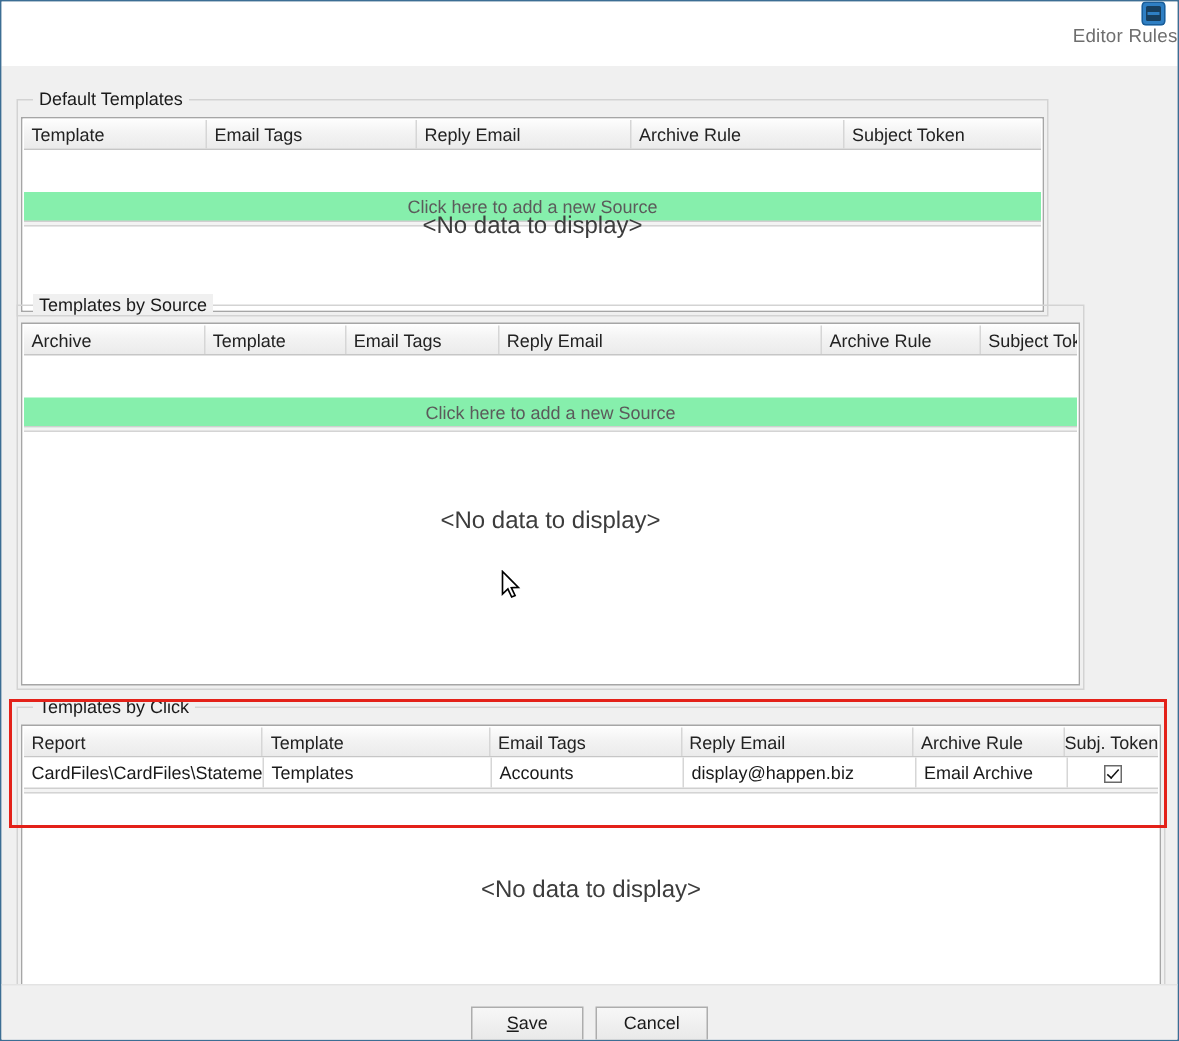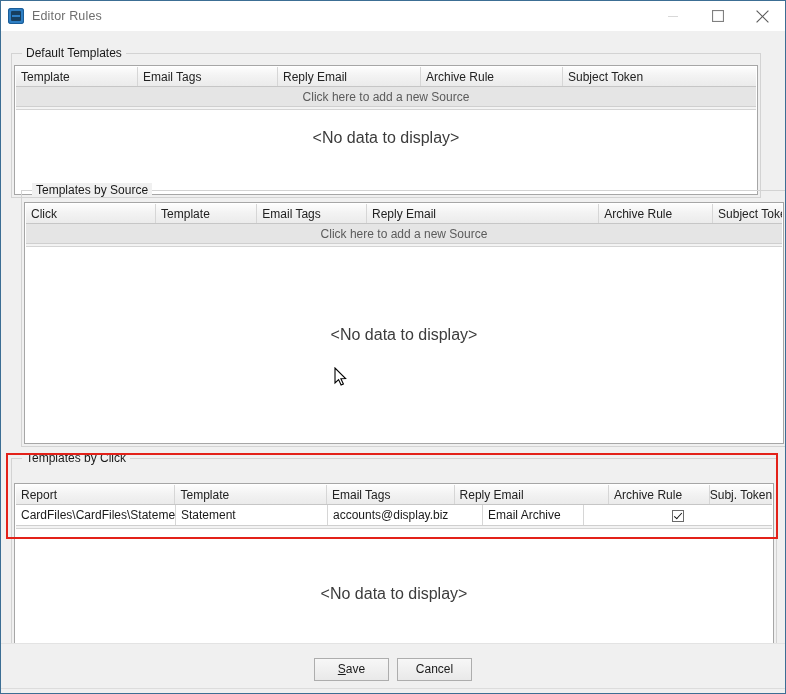--- a/index.html
+++ b/index.html
@@ -18,25 +18,26 @@
     height: 694px;
     box-sizing: border-box;
     border: 1px solid #3c6e94;
     background: #f0f0f0;
     overflow: hidden;
   }
 
   
   #titlebar {
     position: relative;
-    height: 30px;
-    background: #ffffff;
-    display: flex;
-    align-items: center;
-    box-sizing: border-box;
+    height: 43px;
+    background: #ffffff;
+    display: flex;
+    align-items: flex-end;
+    box-sizing: border-box;
+    flex-direction: column;
   }
   #app-icon {
     width: 16px;
     height: 16px;
     margin-left: 7px;
     margin-right: 8px;
     border-radius: 3px;
     background: #2e7fc4;
     position: relative;
     flex: 0 0 auto;
@@ -136,22 +137,23 @@
   .grid-head .cell.center { text-align: right; padding-left: 0; }
 
   .newrow {
     display: flex;
     height: 20px;
     align-items: center;
     justify-content: center;
     font-size: 12px;
     color: #5b5b5b;
     border-bottom: 1px solid #cfcfcf;
-    background: #e5e5e5;
-    box-sizing: border-box;
+    background: #86efac;
+    box-sizing: border-box;
+    margin-top: 28px;
   }
   .rowsep {
     height: 3px;
     background: #f3f3f3;
     border-bottom: 1px solid #d4d4d4;
     box-sizing: border-box;
   }
   .data-row {
     display: flex;
     height: 21px;
@@ -281,77 +283,78 @@
     <div class="win-btn">
       <svg width="13" height="13" viewBox="0 0 13 13">
         <line x1="0.6" y1="0.6" x2="12.4" y2="12.4" stroke="#5a5a5a" stroke-width="1.1"></line>
         <line x1="12.4" y1="0.6" x2="0.6" y2="12.4" stroke="#5a5a5a" stroke-width="1.1"></line>
       </svg>
     </div>
   </div>
 
   <div id="client">
 
-    <div class="groupbox" style="left:10px; top:22px; width:750px; height:145px;">
+    <div class="groupbox" style="left:10px; top:22px; width:688px; height:145px;">
       <span class="gb-title">Default Templates</span>
 
       <div class="grid" style="top:11px; height:130px;">
         <div class="grid-inner">
           <div class="grid-head">
             <div class="cell" style="width:122px">Template</div>
             <div class="cell" style="width:140px">Email Tags</div>
             <div class="cell" style="width:143px">Reply Email</div>
             <div class="cell" style="width:142px">Archive Rule</div>
             <div class="cell" style="flex:1 1 auto">Subject Token</div>
           </div>
           <div class="newrow">Click here to add a new Source</div>
           <div class="rowsep"></div>
           <div class="nodata" style="top:63px">&lt;No data to display&gt;</div>
         </div>
       </div>
     </div>
 
-    <div class="groupbox" style="left:20px; top:159px; width:766px; height:257px;">
+    <div class="groupbox" style="left:10px; top:159px; width:712px; height:257px;">
       <span class="gb-title">Templates by Source</span>
 
       <div class="grid" style="top:11px; height:242px;">
         <div class="grid-inner">
           <div class="grid-head">
-            <div class="cell" style="width:152px">Click</div>
+            <div class="cell" style="width:152px">Archive</div>
             <div class="cell" style="width:118px">Template</div>
             <div class="cell" style="width:128px">Email Tags</div>
             <div class="cell" style="width:272px">Reply Email</div>
             <div class="cell" style="width:133px">Archive Rule</div>
             <div class="cell" style="flex:1 1 auto">Subject Token</div>
           </div>
           <div class="newrow">Click here to add a new Source</div>
           <div class="rowsep"></div>
           <div class="nodata" style="top:123px">&lt;No data to display&gt;</div>
         </div>
       </div>
     </div>
 
     <div class="groupbox" style="left:10px; top:427px; width:766px; height:198px;">
       <span class="gb-title">Templates by Click</span>
 
-      <div class="grid" style="top:24px; height:183px;">
+      <div class="grid" style="top:11px; height:183px;">
         <div class="grid-inner">
           <div class="grid-head">
             <div class="cell" style="width:160px">Report</div>
             <div class="cell" style="width:152px">Template</div>
             <div class="cell" style="width:128px">Email Tags</div>
             <div class="cell" style="width:155px">Reply Email</div>
             <div class="cell" style="width:101px">Archive Rule</div>
             <div class="cell center" style="flex:1 1 auto">Subj. Token</div>
           </div>
 
           <div class="data-row">
             <div class="cell" style="width:160px">CardFiles\CardFiles\Statement</div>
-            <div class="cell" style="width:152px">Statement</div>
-            <div class="cell" style="width:155px">accounts@display.biz</div>
+            <div class="cell" style="width:152px">Templates</div>
+            <div class="cell" style="width:128px">Accounts</div>
+            <div class="cell" style="width:155px">display@happen.biz</div>
             <div class="cell" style="width:101px">Email Archive</div>
             <div class="cell center" style="flex:1 1 auto">
               <span class="chk"></span>
             </div>
           </div>
 
           <div class="rowsep"></div>
           <div class="nodata" style="top:101px">&lt;No data to display&gt;</div>
         </div>
       </div>

